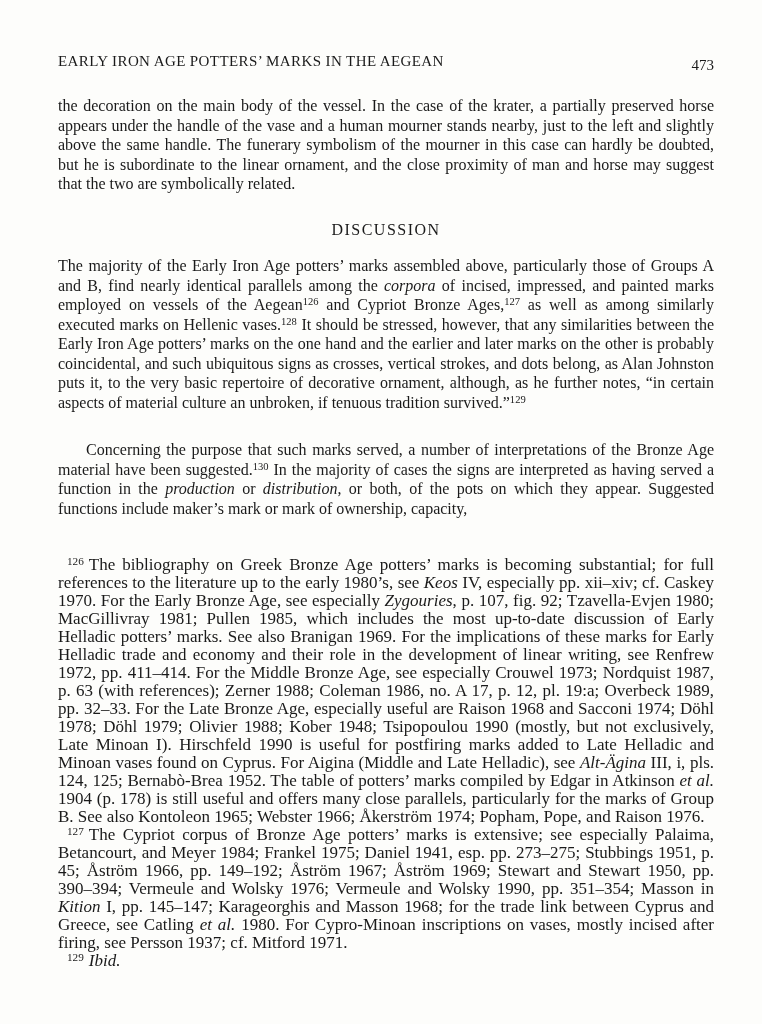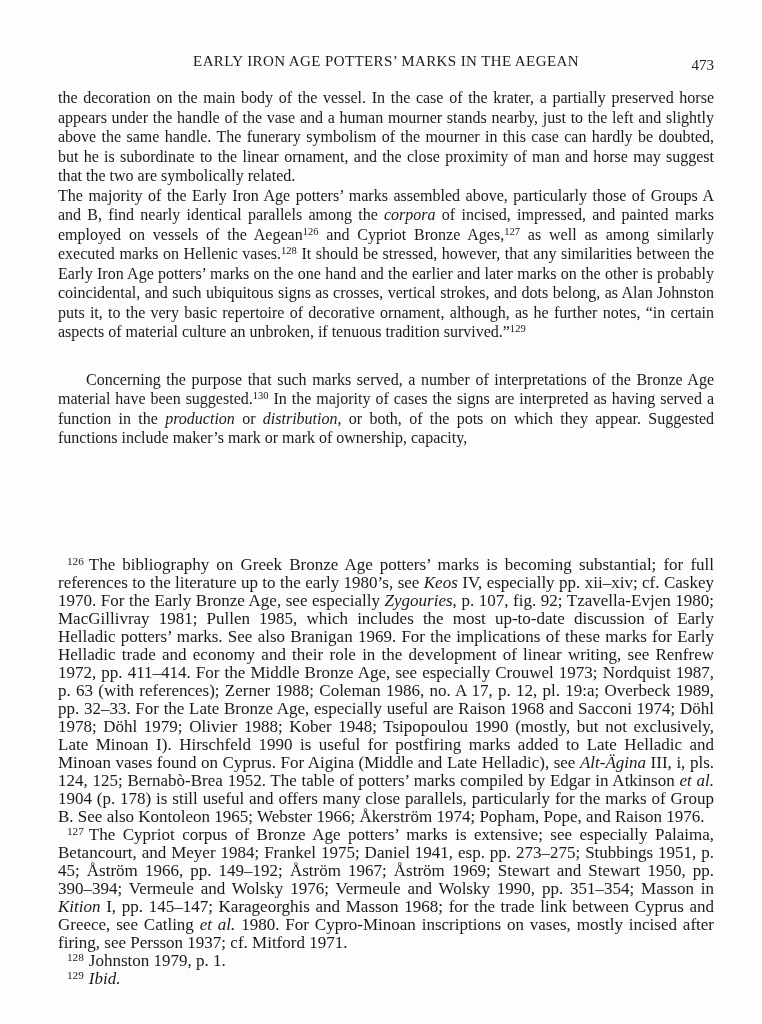--- a/index.html
+++ b/index.html
@@ -4,25 +4,25 @@
 <title>Scholarly page</title>
 <style>
   html, body { margin:0; padding:0; background:#ffffff; }
   .page {
     position:relative; width:762px; height:1024px;
     background:#fdfdfb; color:#1a1a1a; overflow:hidden;
     font-family:"Liberation Serif", serif;
   }
   .running-header {
     position:absolute; top:53px; left:58px; width:656px;
-    font-size:15px; letter-spacing:0.4px; text-align:center; white-space:nowrap;
+    font-size:15px; letter-spacing:0.4px; text-align:left; white-space:nowrap;
   }
   .page-number { position:absolute; right:0; top:4px; letter-spacing:0; }
   .body-text {
-    position:absolute; top:88px; left:58px; width:656px;
+    position:absolute; top:96px; left:58px; width:656px;
     font-size:16px; line-height:19.5px;
   }
   .para { margin:0; text-align:justify; }
   .para.indent { text-indent:28px;margin-top:28px; }
   .section-heading {
     font-size:16px; font-weight:normal; text-align:center;
     letter-spacing:1.5px; margin:26px 0 17px 0;
   }
   .footnotes {
     position:absolute; top:556px; left:58px; width:656px;
@@ -41,24 +41,24 @@
 
 <div class="page">
 
   <div class="running-header">
     <span>EARLY IRON AGE POTTERS’ MARKS IN THE AEGEAN</span>
     <span class="page-number">473</span>
   </div>
 
   <div class="body-text">
     <p class="para"><span>the decoration on the main body of the vessel.  In the case of the krater, a partially preserved horse appears under the handle of the vase and a human mourner stands nearby, just to the left and slightly above the same handle.  The funerary symbolism of the mourner in this case can hardly be doubted, but he is subordinate to the linear ornament, and the close proximity of man and horse may suggest that the two are symbolically related.</span></p>
+    <h2 class="section-heading">DISCUSSION</h2>
     <p class="para"><span>The majority of the Early Iron Age potters’ marks assembled above, particularly those of Groups A and B, find nearly identical parallels among the </span><em>corpora</em><span> of incised, impressed, and painted marks employed on vessels of the Aegean</span><sup>126</sup><span> and Cypriot Bronze Ages,</span><sup>127</sup><span> as well as among similarly executed marks on Hellenic vases.</span><sup>128</sup><span>  It should be stressed, however, that any similarities between the Early Iron Age potters’ marks on the one hand and the earlier and later marks on the other is probably coincidental, and such ubiquitous signs as crosses, vertical strokes, and dots belong, as Alan Johnston puts it, to the very basic repertoire of decorative ornament, although, as he further notes, “in certain aspects of material culture an unbroken, if tenuous tradition survived.”</span><sup>129</sup></p>
     <p class="para indent"><span>Concerning the purpose that such marks served, a number of interpretations of the Bronze Age material have been suggested.</span><sup>130</sup><span> In the majority of cases the signs are interpreted as having served a function in the </span><em>production</em><span> or </span><em>distribution</em><span>, or both, of the pots on which they appear.  Suggested functions include maker’s mark or mark of ownership, capacity,</span></p>
   </div>
 
   <div class="footnotes">
     <p class="footnote"><sup class="fn-num">126</sup><span class="fn-body"><span>The bibliography on Greek Bronze Age potters’ marks is becoming substantial; for full references to the literature up to the early 1980’s, see </span><em>Keos</em><span> IV, especially pp. xii–xiv; cf. Caskey 1970.  For the Early Bronze Age, see especially </span><em>Zygouries</em><span>, p. 107, fig. 92; Tzavella-Evjen 1980; MacGillivray 1981; Pullen 1985, which includes the most up-to-date discussion of Early Helladic potters’ marks.  See also Branigan 1969.  For the implications of these marks for Early Helladic trade and economy and their role in the development of linear writing, see Renfrew 1972, pp. 411–414. For the Middle Bronze Age, see especially Crouwel 1973; Nordquist 1987, p. 63 (with references); Zerner 1988; Coleman 1986, no. A 17, p. 12, pl. 19:a; Overbeck 1989, pp. 32–33. For the Late Bronze Age, especially useful are Raison 1968 and Sacconi 1974; Döhl 1978; Döhl 1979; Olivier 1988; Kober 1948; Tsipopoulou 1990 (mostly, but not exclusively, Late Minoan I). Hirschfeld 1990 is useful for postfiring marks added to Late Helladic and Minoan vases found on Cyprus.  For Aigina (Middle and Late Helladic), see </span><em>Alt-Ägina</em><span> III, i, pls. 124, 125; Bernabò-Brea 1952.  The table of potters’ marks compiled by Edgar in Atkinson </span><em>et al.</em><span> 1904 (p. 178) is still useful and offers many close parallels, particularly for the marks of Group B. See also Kontoleon 1965; Webster 1966; Åkerström 1974; Popham, Pope, and Raison 1976.</span></span></p>
     <p class="footnote"><sup class="fn-num">127</sup><span class="fn-body"><span>The Cypriot corpus of Bronze Age potters’ marks is extensive; see especially Palaima, Betancourt, and Meyer 1984; Frankel 1975; Daniel 1941, esp. pp. 273–275; Stubbings 1951, p. 45; Åström 1966, pp. 149–192; Åström 1967; Åström 1969; Stewart and Stewart 1950, pp. 390–394; Vermeule and Wolsky 1976; Vermeule and Wolsky 1990, pp. 351–354; Masson in </span><em>Kition</em><span> I, pp. 145–147; Karageorghis and Masson 1968; for the trade link between Cyprus and Greece, see Catling </span><em>et al.</em><span> 1980. For Cypro-Minoan inscriptions on vases, mostly incised after firing, see Persson 1937; cf. Mitford 1971.</span></span></p>
-    <p class="footnote"><sup class="fn-num">128</sup><span class="fn-body"><span>Johnston 1979, p. 1.</span></span></p>
     <p class="footnote"><sup class="fn-num">129</sup><span class="fn-body"><em>Ibid.</em></span></p>
   </div>
 
 </div>
 
 </body></html>

